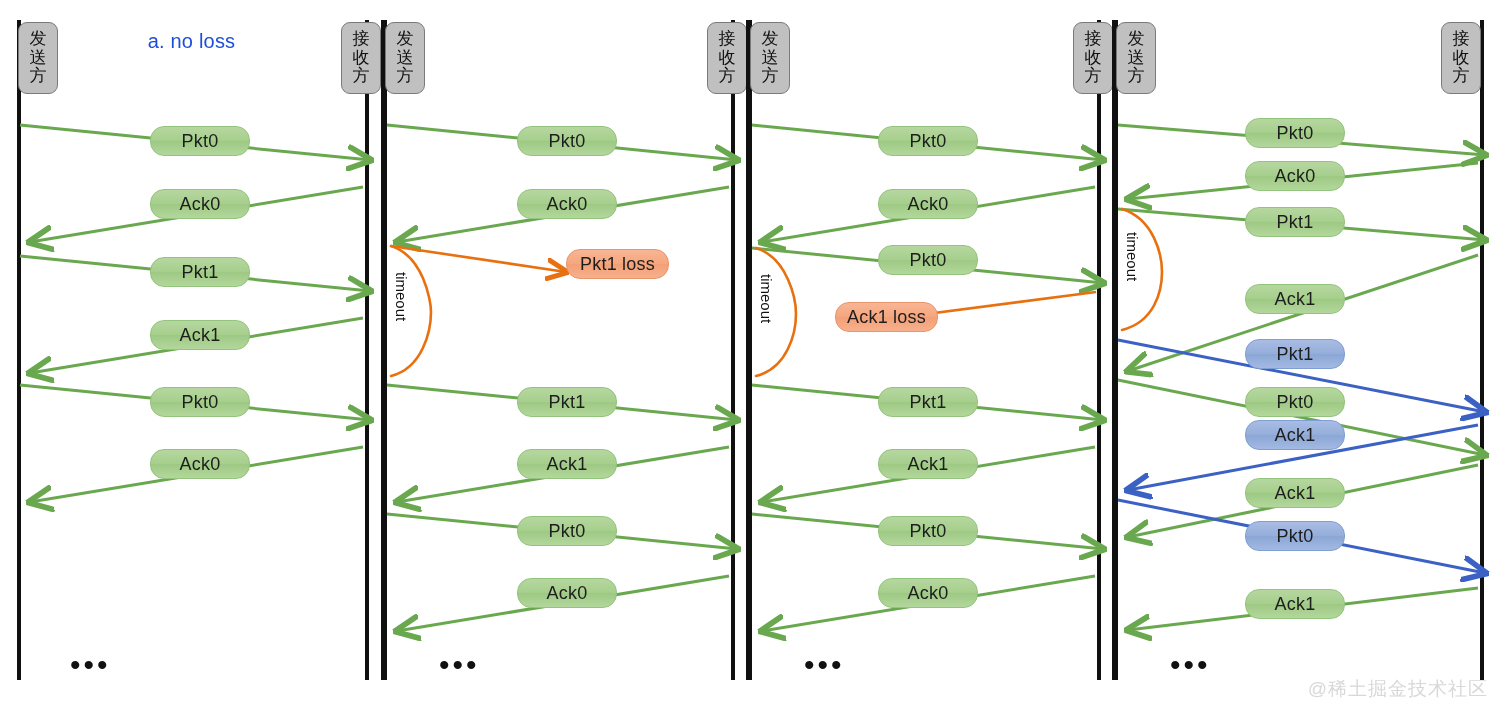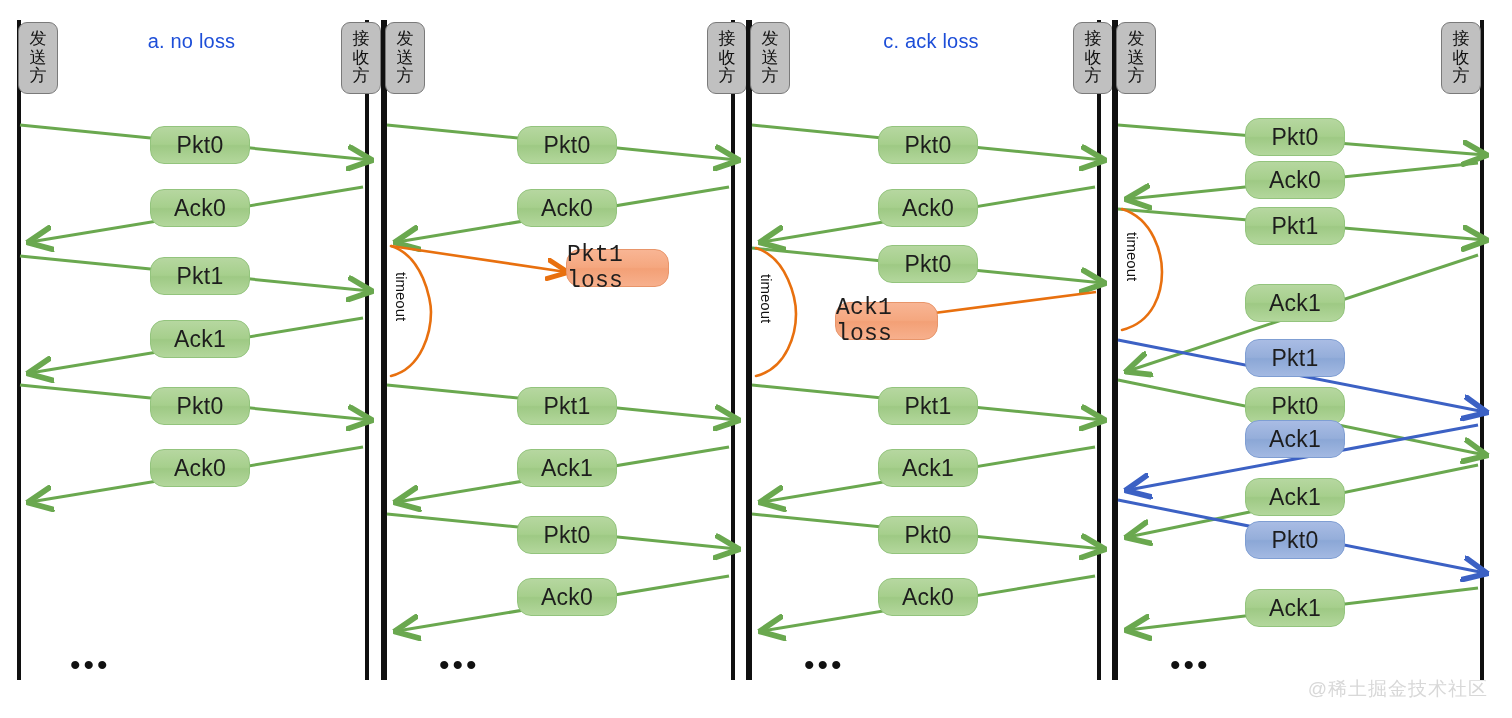--- a/index.html
+++ b/index.html
@@ -15,36 +15,35 @@
   .divider{position:absolute;top:20px;width:4px;background:#101010;}
   .lifeline{position:absolute;width:4px;background:#101010;}
   .endbox{
     position:absolute;width:40px;height:72px;border:1.5px solid #7a7a7a;
     border-radius:9px;background:#c0c0c0;
     display:flex;flex-direction:column;align-items:center;justify-content:center;
     font-size:17px;line-height:1.08;color:#111;box-sizing:border-box;
   }
   .endbox span{display:block;}
   .msgbox{
-    position:absolute;height:38px;border-radius:14px;box-sizing:border-box;
+    position:absolute;height:30px;border-radius:14px;box-sizing:border-box;
     display:flex;align-items:center;justify-content:center;
-    font-size:23px;color:#1d1d1d;letter-spacing:.2px;
+    font-size:18px;color:#1d1d1d;letter-spacing:.2px;
   }
   .msg-green{
     background:linear-gradient(180deg,#b6d7a0 0%,#a6cf8c 48%,#9ec984 52%,#b3d79c 100%);
     border:1px solid #93c47d;
   }
   .msg-blue{
     background:linear-gradient(180deg,#a9bce4 0%,#95aeda 48%,#8ba7d6 52%,#a3b9e2 100%);
     border:1px solid #7f9ed3;
   }
   .msg-orange{
     background:linear-gradient(180deg,#f8b594 0%,#f5a77f 48%,#f3a076 52%,#f7b08d 100%);
     border:1px solid #e8956a;
-    font-family:Liberation Mono, monospace;
   }
   .arrows{position:absolute;top:0;left:0;width:100%;height:718px;pointer-events:none;}
   .dots{
     position:absolute;font-size:30px;line-height:1;color:#111;letter-spacing:3px;
   }
   .timeout-label{
     position:absolute;font-size:15px;color:#111;
     writing-mode:vertical-rl;text-orientation:mixed;white-space:nowrap;
   }
   .watermark{
@@ -168,21 +167,20 @@
   <div class="msgbox msg-green" style="left:134px;top:578px;width:100px;">
     <span>Ack0</span>
     </div>
 
   <div class="dots" style="left:56px;top:650px;">•••</div>
 </div>
 
 <div class="divider" style="left:746px;height:660px;"></div>
 
 <div class="panel" style="left:748px;width:366px;">
-  <div class="panel-title">c. ack loss</div>
 
   <div class="lifeline" style="left:0px;top:20px;height:660px;"></div>
   <div class="lifeline" style="left:349px;top:20px;height:660px;"></div>
 
   <div class="endbox" style="left:2px;top:22px;">
     <span>发</span>
     <span>送</span>
     <span>方</span>
   </div>
   <div class="endbox" style="left:325px;top:22px;">

